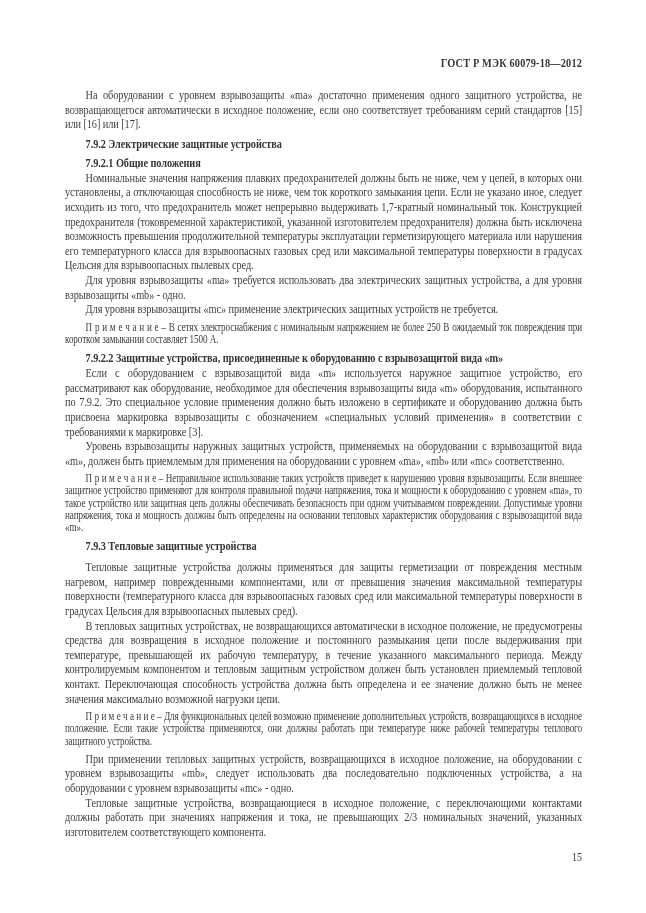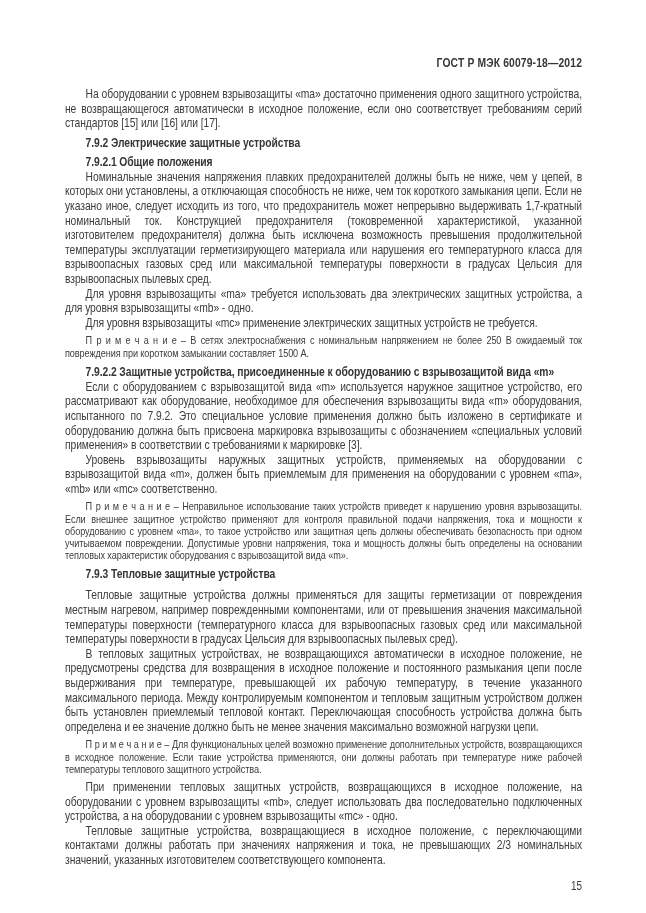--- a/index.html
+++ b/index.html
@@ -6,21 +6,21 @@
     margin: 0;
     padding: 0;
     background: #ffffff;
   }
   .page {
     position: relative;
     width: 646px;
     height: 913px;
     background: #ffffff;
     overflow: hidden;
-    font-family: Liberation Sans, sans-serif;
+    font-family: Liberation Serif, serif;
     color: #3c3c3c;
   }
   
   .content {
     position: absolute;
     left: 65px;
     top: 55px;
     width: 652px;
     transform: scaleX(0.793);
     transform-origin: 0 0;

